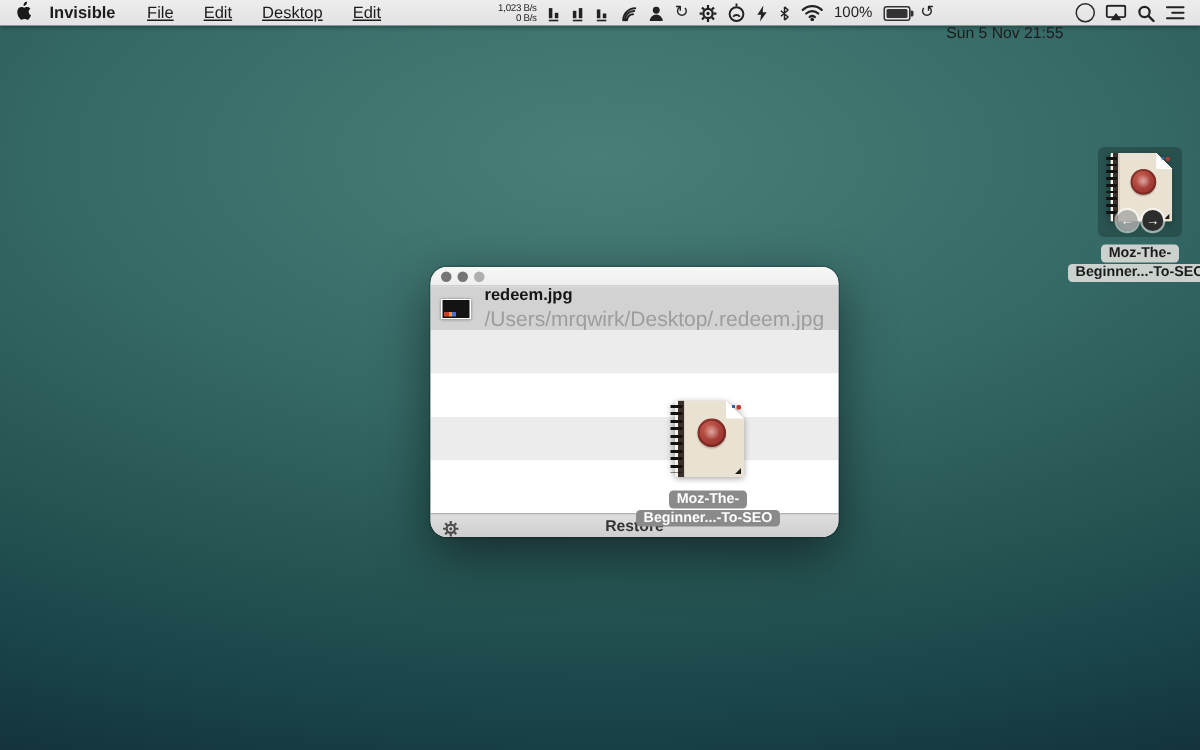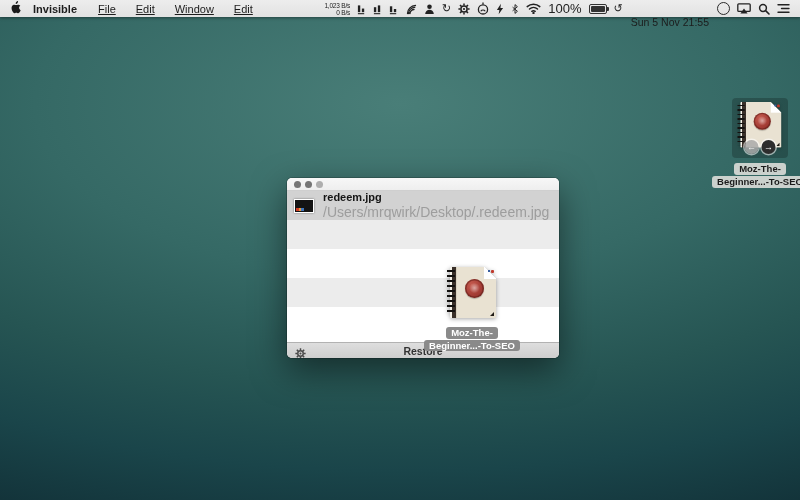--- a/index.html
+++ b/index.html
@@ -26,30 +26,30 @@
   .mb-left{display:flex;align-items:center;height:100%;}
   .mb-left .apple{padding:0 9px 0 10px;display:flex;align-items:center;}
   .mb-app{font-weight:bold;padding:0 11px 0 3px;}
   .mb-item{padding:0 10px;text-decoration:underline;}
   .mb-right{display:flex;align-items:center;height:100%;gap:7px;padding-right:10px;}
   .net-stats{display:flex;flex-direction:column;align-items:flex-end;
     font-size:6.5px;line-height:7px;color:#222;letter-spacing:-0.2px;}
   .sicon{display:flex;align-items:center;justify-content:center;}
   .sicon svg{display:block;}
   .glyph{font-size:11px;line-height:11px;color:#222;}
-  .battery-pct{font-size:13px;color:#222;}
+  .battery-pct{font-size:10px;color:#222;}
   .battery{width:16px;height:8px;border:1px solid #333;border-radius:2px;position:relative;}
   .battery::before{content:"";position:absolute;left:1px;top:1px;right:1px;bottom:1px;background:#333;border-radius:1px;}
   .battery::after{content:"";position:absolute;right:-3px;top:2px;width:2px;height:4px;background:#333;border-radius:0 1px 1px 0;}
   .clock{font-size:10.5px;color:#1c1c1c;padding:0 1px;margin-top:26px;}
   .siri-circle{width:11px;height:11px;border:1.4px solid #2a2a2a;border-radius:50%;}
   
   .app-window{
     position:absolute;left:287px;top:178px;width:272px;height:180px;
-    border-radius:5px;overflow:hidden;
+    border-radius:11px;overflow:hidden;
     box-shadow:0 12px 34px rgba(0,0,0,.5),0 0 0 1px rgba(0,0,0,.18);
     background:#fff;display:flex;flex-direction:column;
   }
   .title-bar{
     height:12px;flex:0 0 auto;background:linear-gradient(#f7f7f7,#eee);
     border-bottom:1px solid #cfcfcf;display:flex;align-items:center;gap:4px;padding-left:7px;
   }
   .tl-dot{width:7px;height:7px;border-radius:50%;}
   .tl-close,.tl-min{background:#757575;}
   .tl-zoom{background:#aeaeae;}
@@ -126,21 +126,21 @@
       <span>
         <svg width="11" height="13" viewBox="0 0 12 14">
             <path d="M6.4 3.1c.6-.1 1.4-.5 1.8-1.1.4-.5.7-1.3.6-2-.7 0-1.5.5-2 1-.4.5-.8 1.3-.4 2.1z" fill="#1a1a1a"></path>
             <path d="M9.9 7.4c0-1.5 1.2-2.2 1.3-2.3-.7-1-1.8-1.2-2.2-1.2-.9-.1-1.8.5-2.3.5-.5 0-1.2-.5-2-.5-1 0-2 .6-2.5 1.5-1.1 1.9-.3 4.7.8 6.2.5.8 1.1 1.6 1.9 1.6.8 0 1.1-.5 2-.5.9 0 1.2.5 2 .5.8 0 1.4-.7 1.9-1.5.6-.9.8-1.7.8-1.8-.1 0-1.7-.7-1.7-2.5z" fill="#1a1a1a"></path>
           </svg>
       </span>
     </span>
     <span class="mb-app">Invisible</span>
     <span class="mb-item">File</span>
     <span class="mb-item">Edit</span>
-    <span class="mb-item">Window</span>
+    <span class="mb-item">Desktop</span>
     <span class="mb-item">Edit</span>
   </div>
   <div class="mb-right">
     <span class="net-stats">
       <span>1,023 B/s</span>
       <span>0 B/s</span>
     </span>
     <span class="sicon">
       <svg width="9" height="12" viewBox="0 0 10 12">
           <rect x="1" y="2" width="2.6" height="7.5" fill="#222"></rect>

